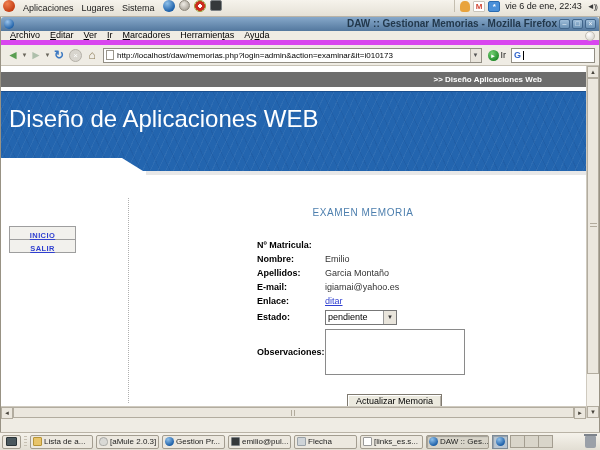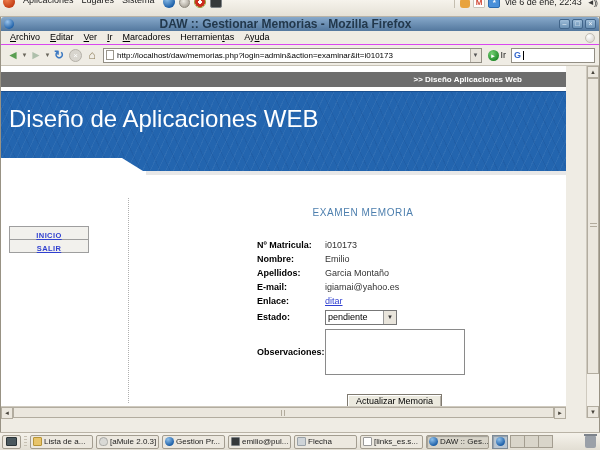--- a/index.html
+++ b/index.html
@@ -2,21 +2,21 @@
 <html><head>
 <meta charset="utf-8">
 <style>
   * { margin:0; padding:0; box-sizing:border-box; }
   html,body { width:600px; height:450px; overflow:hidden; }
   body { font-family:"Liberation Sans", sans-serif; background:#fff; }
   .screen { position:relative; width:600px; height:450px; background:#eeebe3; }
 
   
   .gnome-panel-top { height:17px; background:linear-gradient(#f6f3ec,#e5e1d6); border-bottom:1px solid #b9b3a6;
-    display:flex; align-items:flex-end; gap:4px; padding:8px 3px; font-size:9px; color:#1a1a1a; }
+    display:flex; align-items:flex-start; gap:4px; padding:0 3px; font-size:9px; color:#1a1a1a; }
   .panel-menu { padding:0 4px; line-height:16px; cursor:default; }
   .p-ic { flex:none; }
   .distro { width:12px; height:12px; border-radius:50%; background:radial-gradient(circle at 35% 30%, #f08050, #c23b12 75%); }
   .globe-sm { width:12px; height:12px; border-radius:50%; background:radial-gradient(circle at 35% 28%, #8fc0ea, #1c5fa8 72%); }
   .gearball { width:11px; height:11px; border-radius:50%; background:radial-gradient(circle at 40% 35%, #efece5, #a8a298 80%); border:1px solid #8d887d; }
   .lifebuoy { width:12px; height:12px; border-radius:50%;
     background:radial-gradient(circle, #fff 0 27%, #cc2a1e 27% 72%, #f2efe8 72%); border:1px solid #993; }
   .term-sm { width:12px; height:11px; background:#35393b; border:1px solid #7c8184; border-radius:2px; }
   .panel-right { margin-left:auto; display:flex; align-items:center; gap:3px; }
   .sep-v { width:1px; height:12px; background:#c4beb0; margin:0 2px; }
@@ -27,26 +27,26 @@
     color:#fff; font-size:8px; line-height:10px; text-align:center; font-weight:bold; }
   .clock { white-space:nowrap; padding:0 2px; }
   .volume { font-size:8px; color:#3a3a3a; letter-spacing:-1px; }
 
   
   .window { position:absolute; top:17px; left:0; width:600px; height:415px;
     border-left:1px solid #989284; border-right:1px solid #989284; background:#efece4; }
   .titlebar { height:14px; background:linear-gradient(#87a9ca,#53789e); border-radius:3px 3px 0 0;
     display:flex; align-items:center; padding:0 3px; }
   .ff-ic { width:10px; height:10px; border-radius:50%; background:radial-gradient(circle at 35% 28%, #9cc4ea, #1c5fa8 75%); flex:none; }
-  .title-text { flex:1; text-align:center; font-size:12px; font-weight:bold; color:#22384c; line-height:14px;
+  .title-text { flex:1; text-align:right; font-size:10px; font-weight:bold; color:#22384c; line-height:14px;
     white-space:nowrap; overflow:hidden; }
   .win-btn { width:11px; height:10px; margin-left:2px; background:linear-gradient(#9dbcd8,#6c93b6);
     border:1px solid #41658a; border-radius:2px; font-size:7px; line-height:8px; color:#eef4fa; text-align:center; flex:none; }
 
-  .menubar { height:14px; background:#efece4; border-bottom:1px solid #d946ef; display:flex; align-items:center;
+  .menubar { height:14px; background:#efece4; border-bottom:5px solid #d946ef; display:flex; align-items:center;
     font-size:9px; padding:0 4px; }
   .menu-item { padding:0 5px; line-height:13px; }
   .mkey { text-decoration:underline; }
   .throbber { margin-left:auto; width:10px; height:10px; border-radius:50%;
     background:radial-gradient(circle at 35% 30%, #fff, #d2cec5); border:1px solid #c2beb4; }
 
   .toolbar { height:21px; background:#efece4; border-bottom:1px solid #c8c3b7; display:flex; align-items:center; padding:0 4px; }
   .tb { display:flex; align-items:center; justify-content:center; flex:none; }
   .arr-back { font-size:12px; color:#5a9e52; line-height:18px; width:16px; }
   .arr-fwd { font-size:12px; color:#aebfab; line-height:18px; width:16px; }
@@ -63,38 +63,38 @@
     line-height:12px; text-align:center; color:#555; flex:none; }
   .go-btn { display:flex; align-items:center; gap:2px; font-size:9px; color:#222; padding:0 3px; flex:none; }
   .go-ic { width:11px; height:11px; border-radius:50%; background:radial-gradient(circle at 35% 30%, #72cf72, #1e8a28 75%);
     color:#fff; font-size:7px; line-height:11px; text-align:center; }
   .search-box { width:84px; height:15px; background:#fff; border:1px solid #928e84; display:flex; align-items:center;
     padding:0 2px; gap:2px; flex:none; margin-left:2px; }
   .g-logo { color:#3366cc; font-weight:bold; font-size:9px; line-height:13px; }
   .caret { width:1px; height:9px; background:#000; }
 
   
-  .browser-main { display:flex; height:352px;gap:20px; }
+  .browser-main { display:flex; height:352px; }
   .page-col { flex:1; min-width:0; display:flex; flex-direction:column; }
   .page-view { flex:1; position:relative; background:#fff; overflow:hidden; }
   .page-top { height:6px; background:#fff; }
   .crumb-bar { height:15px; background:#6d6d6d; color:#fff; font-size:8px; font-weight:bold;
     text-align:right; line-height:15px; padding-right:44px; }
   .crumb-gap { height:4px; background:#fff; }
   .banner { height:80px; position:relative; background-color:#2365af;
     background-image:repeating-linear-gradient(115deg, rgba(255,255,255,.05) 0 1px, transparent 1px 7px),
                      repeating-linear-gradient(65deg, rgba(0,0,40,.06) 0 1px, transparent 1px 9px);
     border-top:1px solid #1a4f8e; }
   .banner-title { color:#fff; font-size:24px; padding:13px 0 0 8px; letter-spacing:0; white-space:nowrap; }
   .banner-notch { position:absolute; left:0; bottom:0; width:142px; height:13px; background:#fff;
     clip-path:polygon(0 0, 121px 0, 142px 13px, 0 13px); }
   .page-body { position:relative; height:249px; background:#fff; }
   .banner-shadow { position:absolute; top:0; left:145px; right:0; height:4px; background:#e8e8e8; }
 
-  .sidebar { position:absolute; left:8px; top:55px; width:80px; }
+  .sidebar { position:absolute; left:8px; top:55px; width:67px; }
   .side-box { height:14px; background:#f2f1ed; border:1px solid #9e9e9e; text-align:center; line-height:12px; }
   .side-box + .side-box { margin-top:-1px; }
   .side-link { font-size:7.5px; font-weight:bold; color:#2f3fd0; letter-spacing:.4px; text-decoration:underline; cursor:pointer; }
 
   .divider { position:absolute; left:127px; top:27px; height:205px; border-left:1px dotted #b0b0b0; }
 
   .form-area { position:absolute; left:256px; top:36px; width:212px; }
   .form-title { text-align:center; color:#4d7fae; font-size:10px; font-weight:normal; letter-spacing:.6px; margin-bottom:20px; }
   .f-row { display:grid; grid-template-columns:68px 1fr; height:14px; align-items:center; font-size:9px; }
   .f-label { font-weight:bold; color:#000; }
@@ -245,21 +245,20 @@
                 <div class="side-box"><span class="side-link">INICIO</span></div>
                 <div class="side-box"><span class="side-link">SALIR</span></div>
               </div>
             <div class="divider"></div>
 
             <div class="form-area">
               <div class="form-title">EXAMEN MEMORIA</div>
               <div>
                   <div class="f-row">
                     <span class="f-label">Nº Matricula:</span>
-                    <span class="f-value">i010173</span>
                   </div>
                   <div class="f-row">
                     <span class="f-label">Nombre:</span>
                     <span class="f-value">Emilio</span>
                   </div>
                   <div class="f-row">
                     <span class="f-label">Apellidos:</span>
                     <span class="f-value">Garcia Montaño</span>
                   </div>
                   <div class="f-row">

